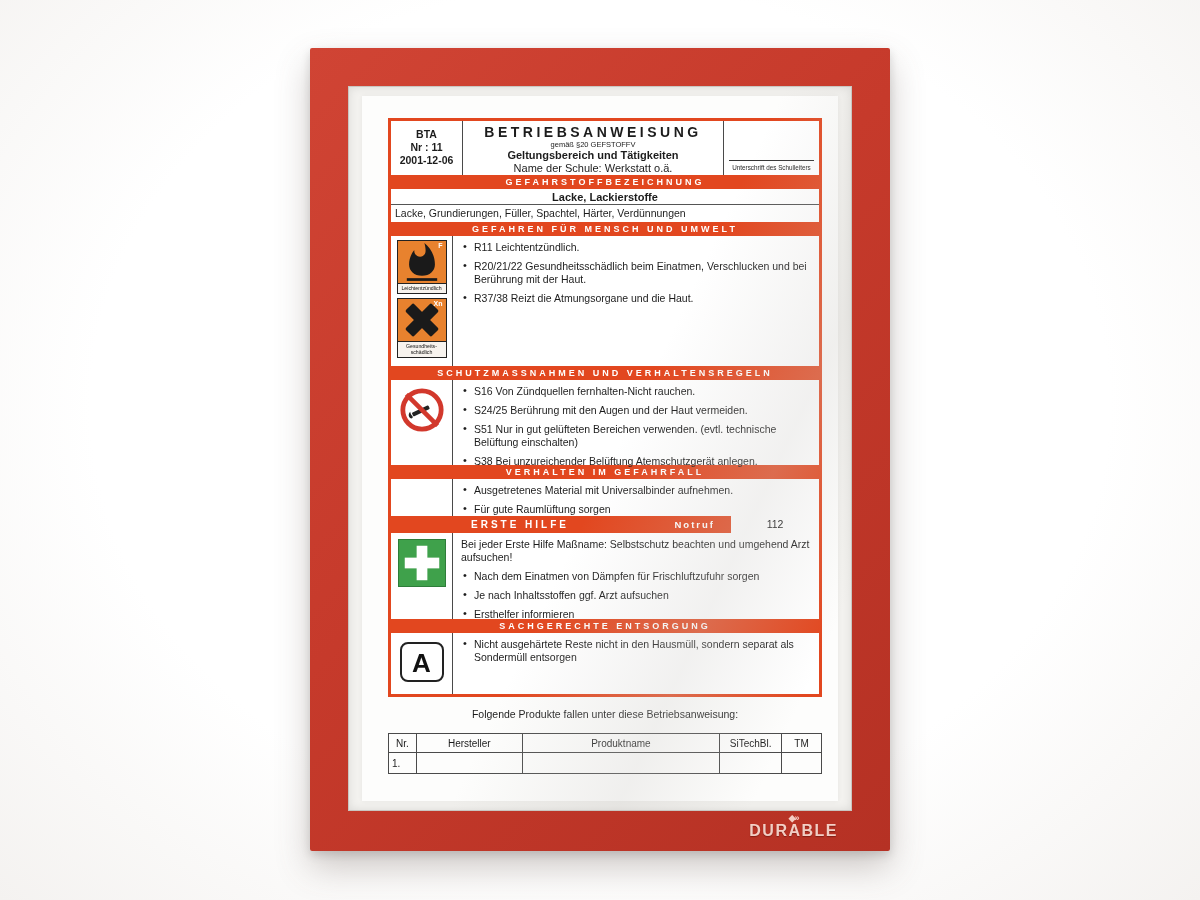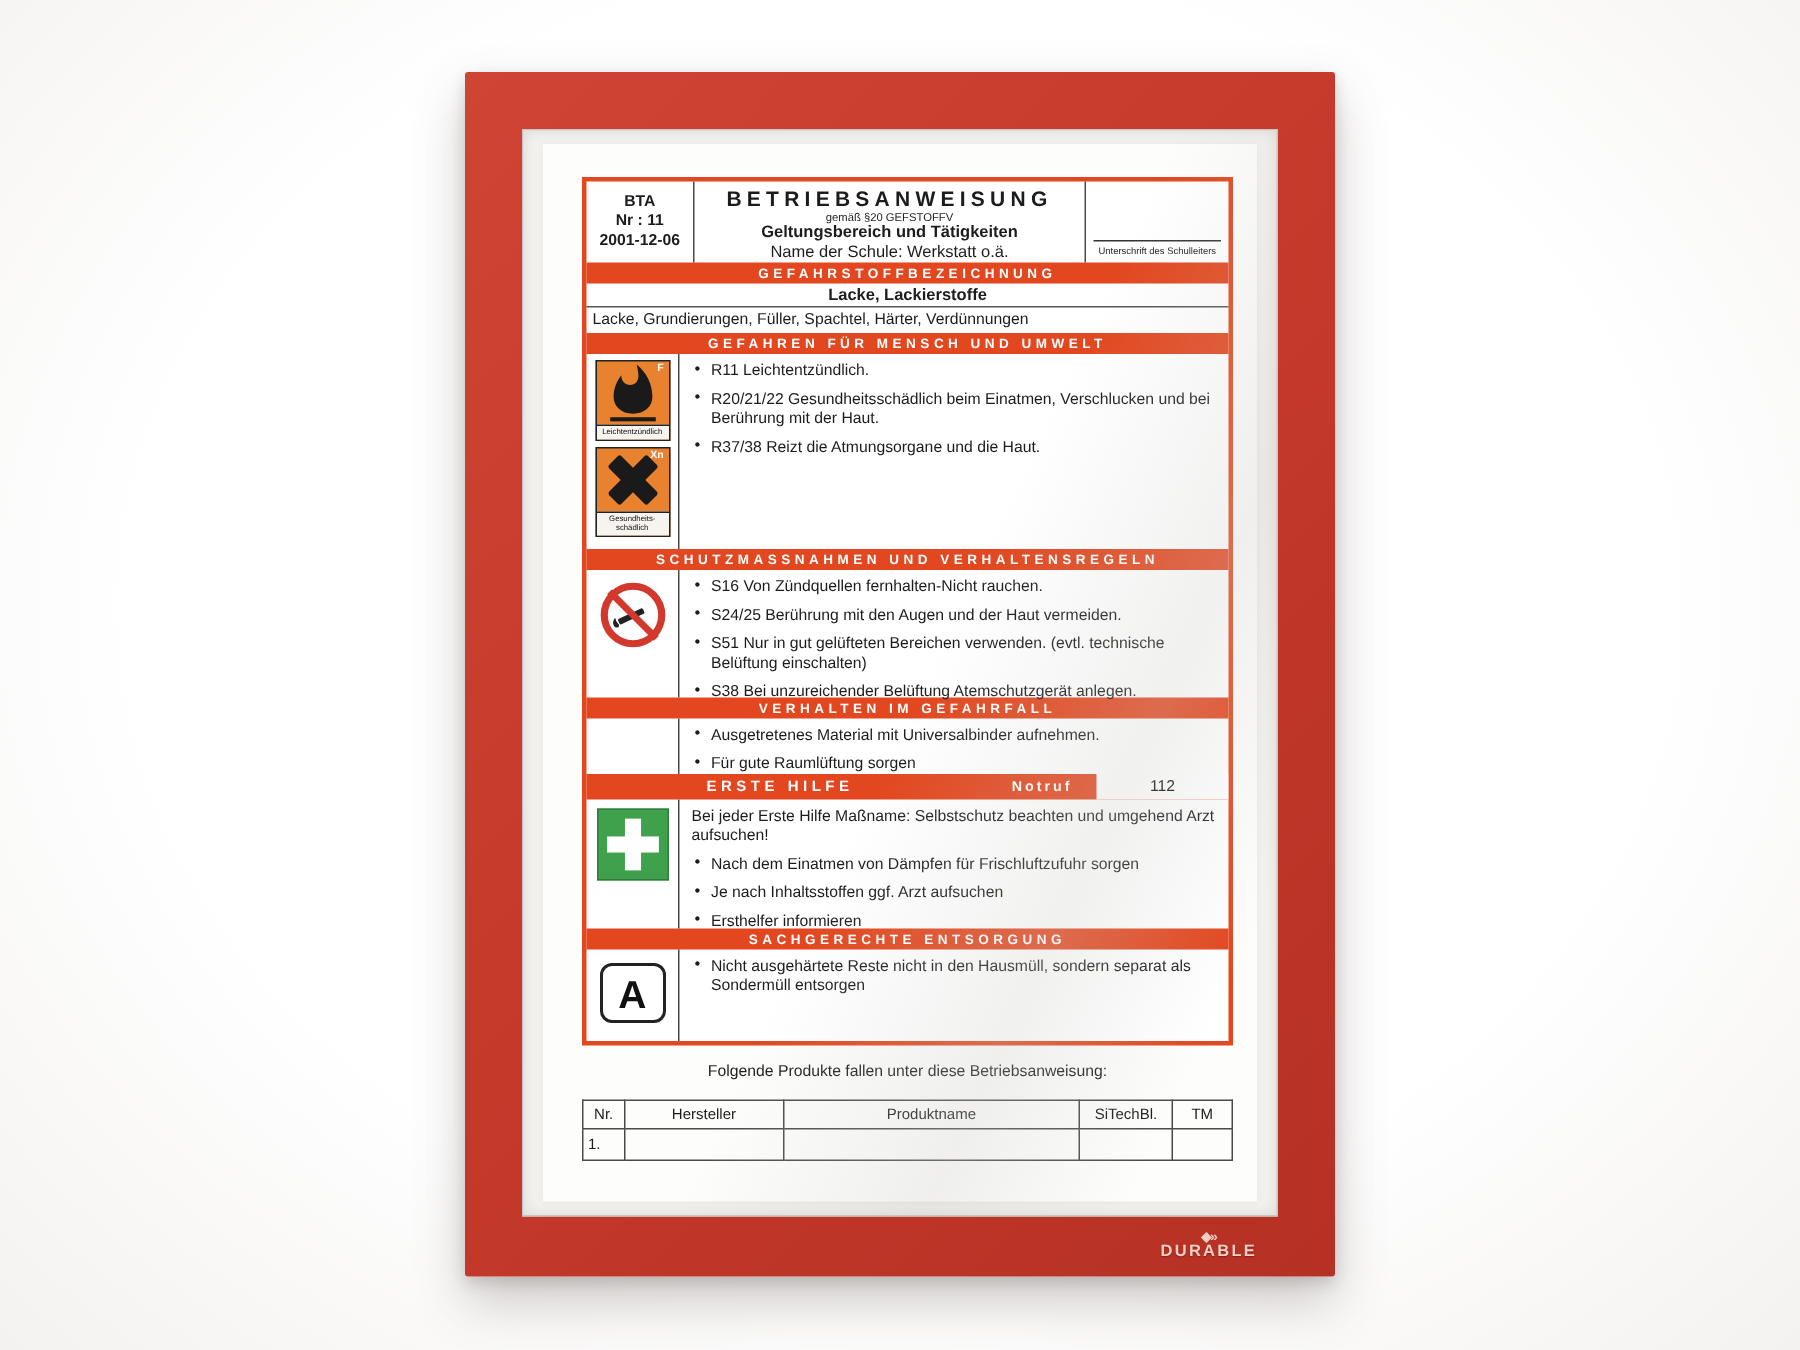--- a/index.html
+++ b/index.html
@@ -83,21 +83,21 @@
   .products-intro { text-align:center; font-size:10.5px; color:#1c1c1c; margin-bottom:13px; }
   table.prod { border-collapse:collapse; width:434px; background:#fdfdfc; }
   table.prod th, table.prod td { border:1px solid #4a4a4a; font-weight:normal; font-size:10px; color:#1c1c1c; }
   table.prod th { height:19px; text-align:center; }
   table.prod td { height:21px; padding-left:3px; font-size:10px; }
   .col-nr{width:28px;} .col-her{width:106px;} .col-prod{width:198px;} .col-si{width:62px;} .col-tm{width:40px;}
 
   
   .durable { position:absolute; right:52px; bottom:11px; text-align:center; }
   .durable .chevrons { display:block; font-size:9px; line-height:8px; color:rgba(255,232,222,.85); font-weight:bold; letter-spacing:-1px; }
-  .durable .word { display:block; font-size:11px; font-weight:bold; letter-spacing:1.5px; color:rgba(255,230,221,.88); text-shadow:0 1px 1px rgba(90,15,8,.55); }
+  .durable .word { display:block; font-size:16px; font-weight:bold; letter-spacing:1.5px; color:rgba(255,230,221,.88); text-shadow:0 1px 1px rgba(90,15,8,.55); }
 </style>
 </head>
 <body>
 
 <div class="photo">
   <div class="frame">
 
     <div class="mat">
       <div class="paper">
 

